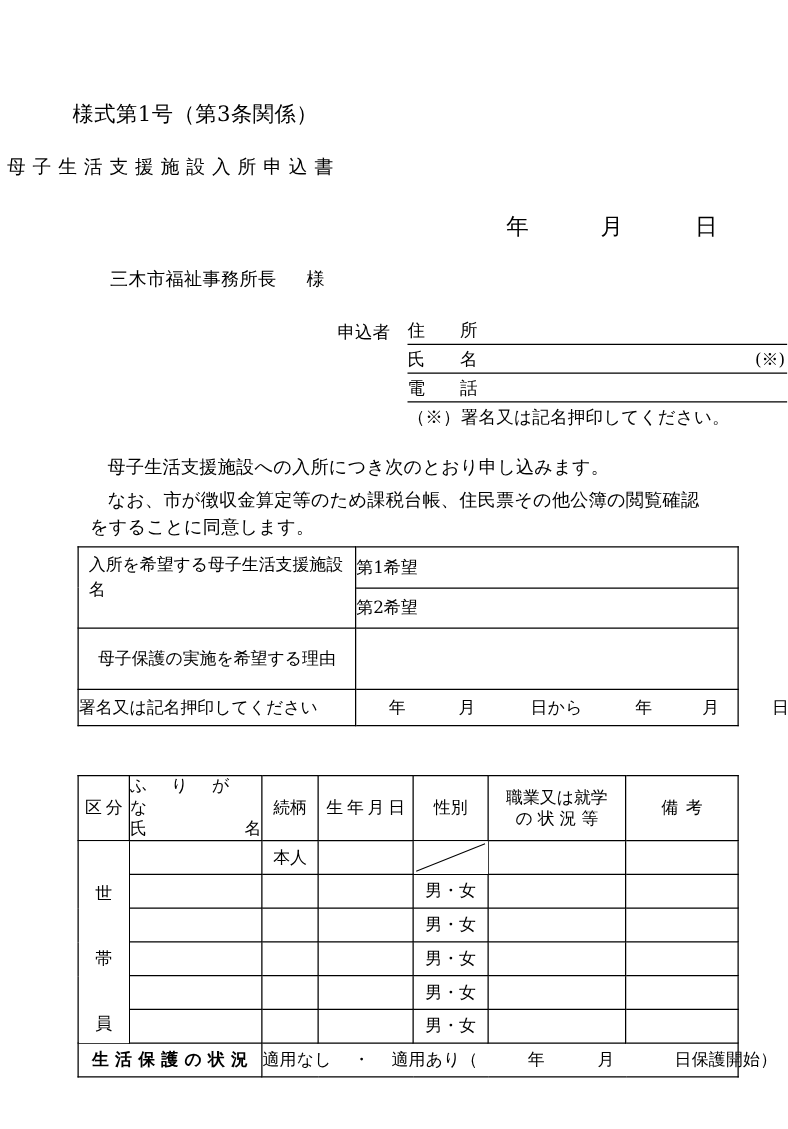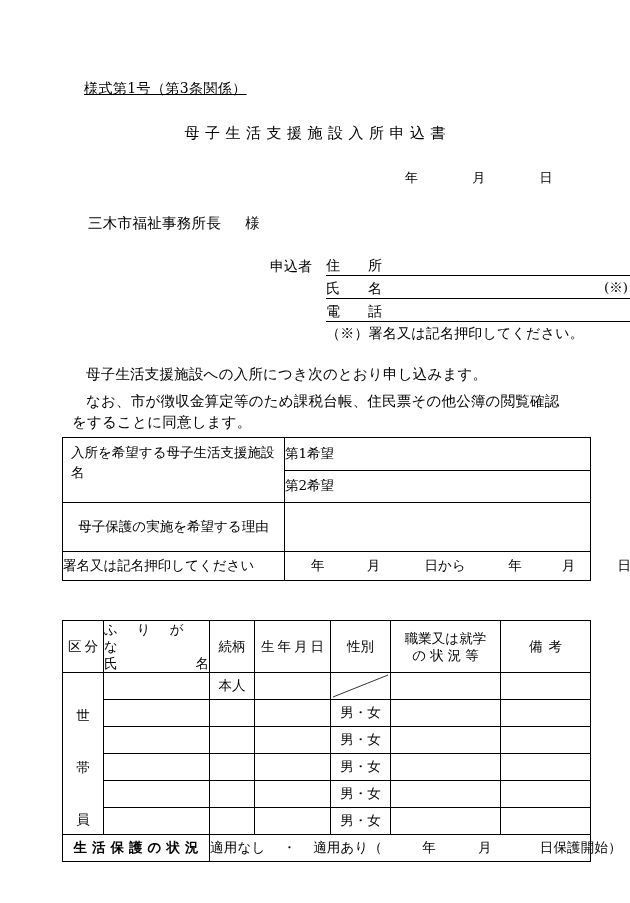--- a/index.html
+++ b/index.html
@@ -18,41 +18,40 @@
     height: 903px;
     background: #ffffff;
     overflow: hidden;
   }
 
   
   .abs { position: absolute; }
   .nowrap { white-space: nowrap; }
 
   .form-no {
-    left: 84px;
+    left: 58px;
     top: 80px;
-    font-size: 14px;
+    font-size: 17px;
     letter-spacing: 0.4px;
-    text-decoration: underline;
   }
 
   .doc-title {
     left: 0;
     top: 124px;
     width: 630px;
-    text-align: center;
+    text-align: left;
     font-size: 15px;
     letter-spacing: 5.5px;
     text-indent: 5.5px;
   }
 
   .date-line {
     left: 405px;
     top: 169px;
-    font-size: 13px;
+    font-size: 18px;
   }
   .date-line .gap-a { display: inline-block; width: 46px; }
   .date-line .gap-b { display: inline-block; width: 46px; }
 
   .addressee {
     left: 88px;
     top: 214px;
     font-size: 14.5px;
     letter-spacing: 0.3px;
   }

